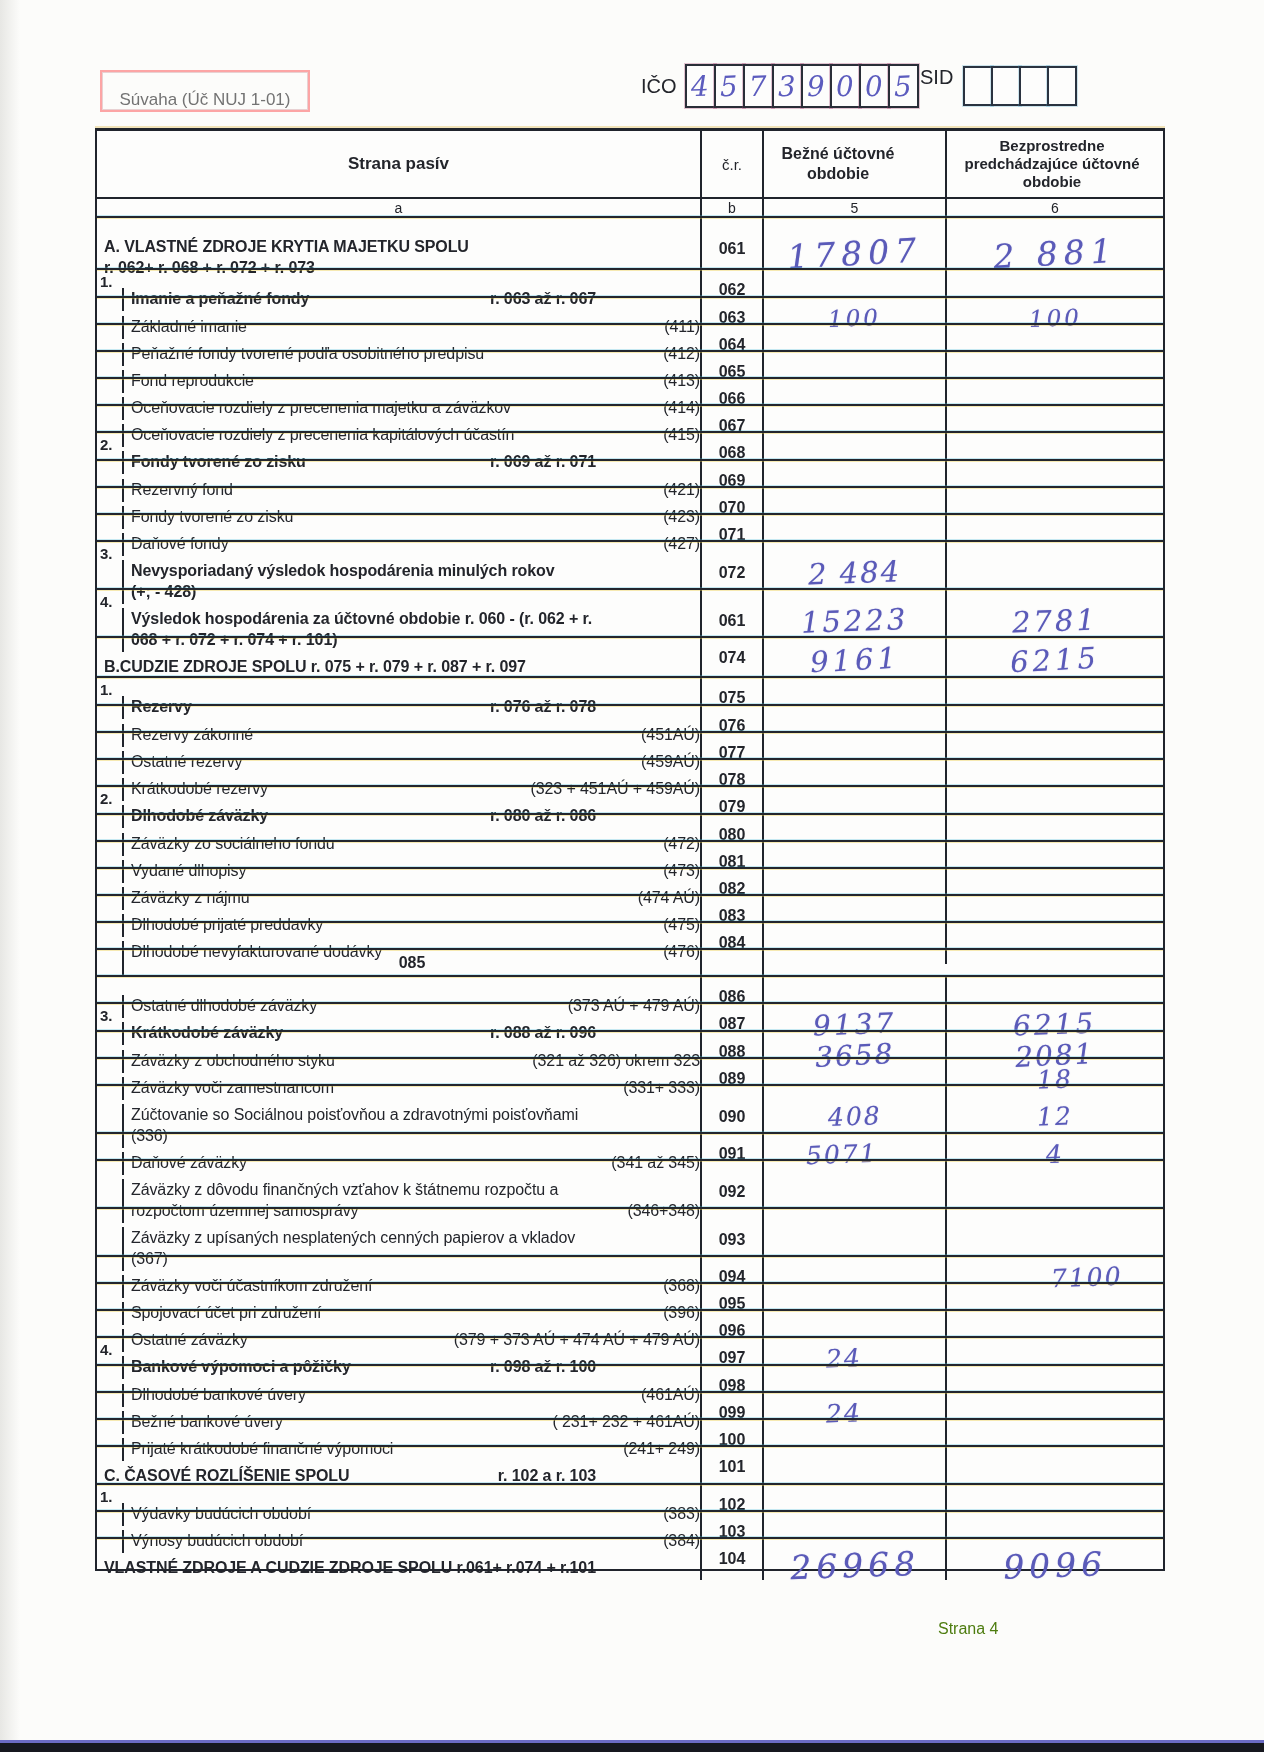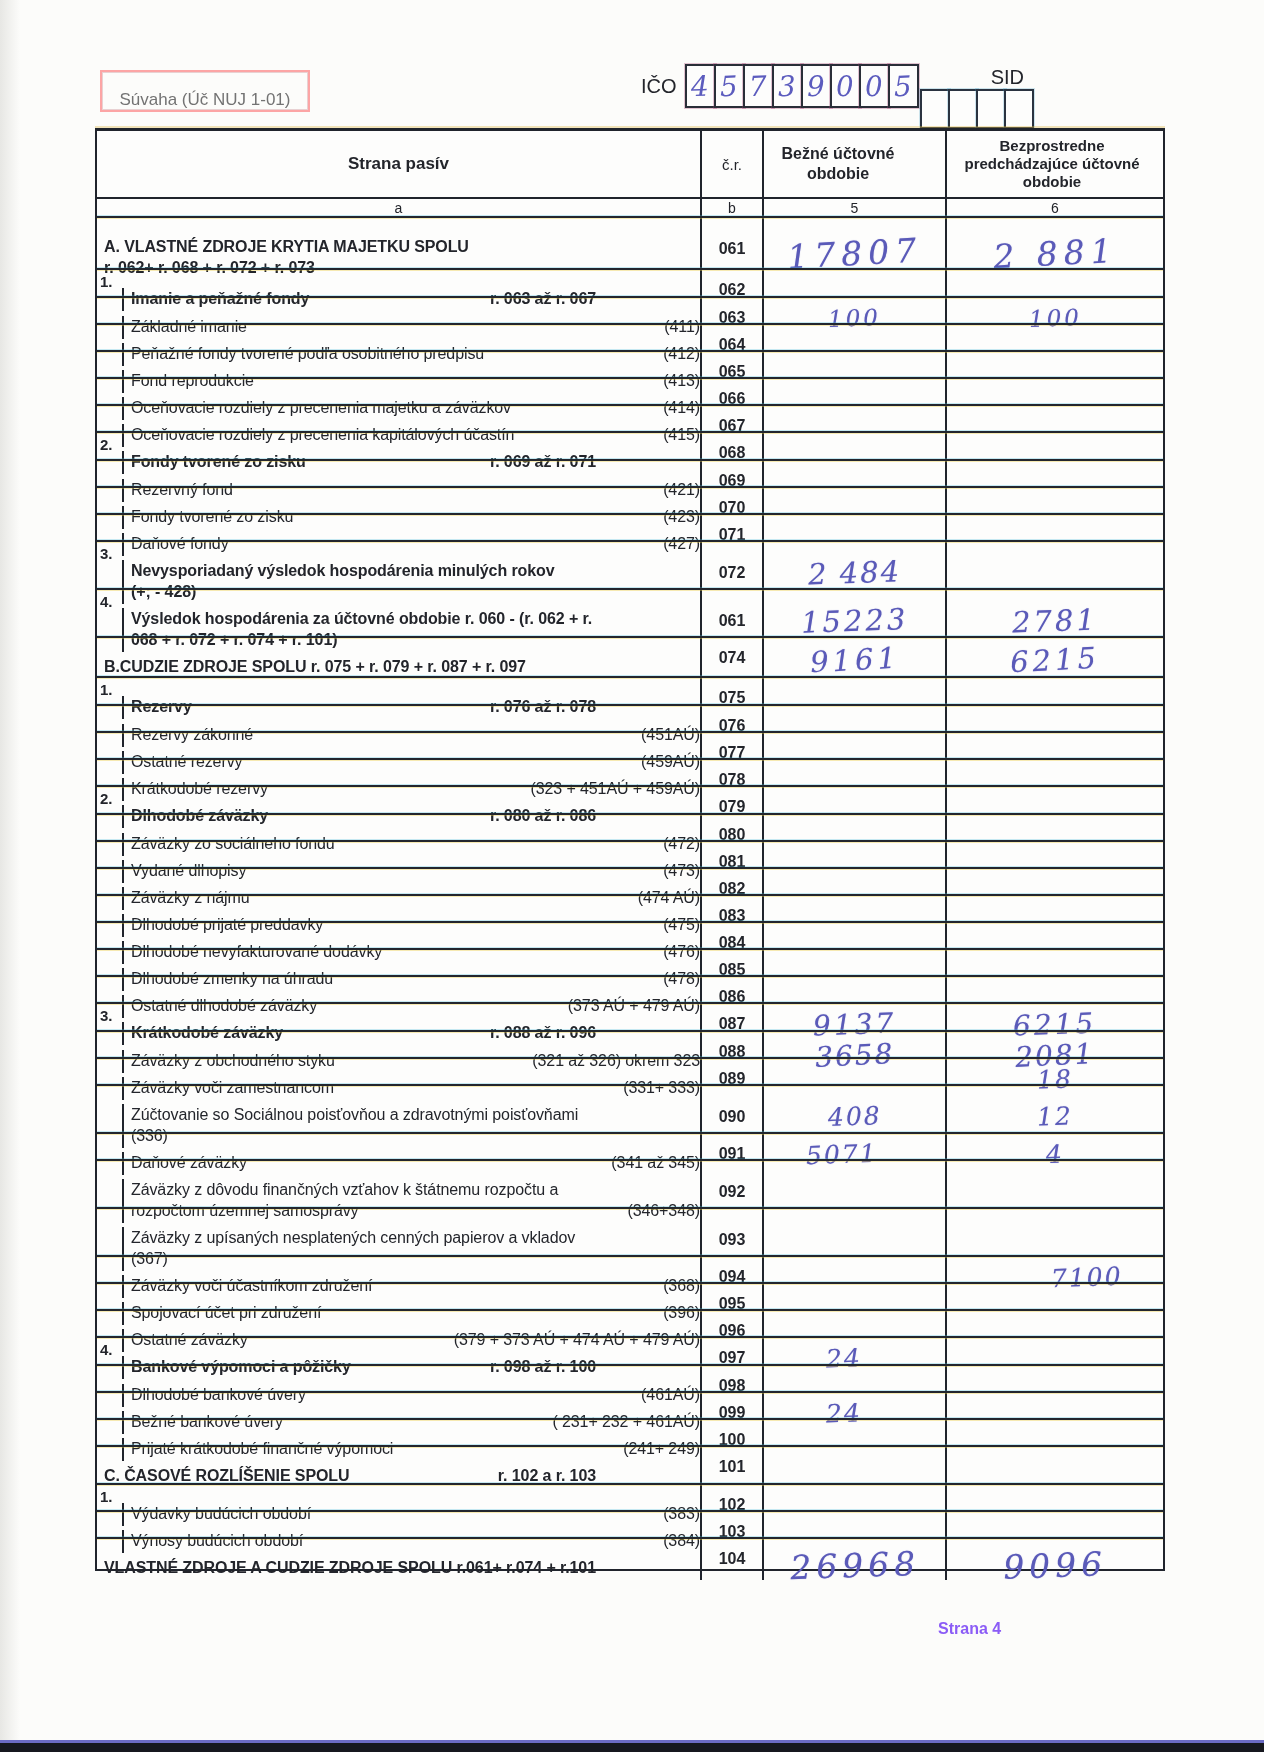--- a/index.html
+++ b/index.html
@@ -16,21 +16,21 @@
     display:flex;align-items:flex-end;justify-content:center;font-size:17px;color:#737373;}
   .ico-wrap{position:absolute;left:641px;top:64px;display:flex;align-items:center;}
   .ico-label{font-size:20px;margin-right:8px;color:#23252b;}
   .digit-row{display:flex;}
   .digit-box{width:27px;height:40px;border:2px solid #2a2e38;margin-left:-2px;
     box-shadow:0 0 0 1px rgba(160,60,110,.3);
     display:flex;align-items:center;justify-content:center;background:#fdfdfc;}
   .digit-box:first-child{margin-left:0;}
   .hw-digit{font-family:"DejaVu Serif",serif;font-style:italic;font-size:28px;color:#5c5cbe;
     transform:rotate(-2deg);}
-  .sid-wrap{position:absolute;left:920px;top:66px;display:flex;align-items:flex-end;flex-direction:column;}
+  .sid-wrap{position:absolute;left:920px;top:66px;display:flex;align-items:flex-start;}
   .sid-label{font-size:20px;margin-right:10px;}
   .sid-box{width:26px;height:36px;border:2px solid #2a3340;margin-left:-2px;background:#fdfdfc;
     box-shadow:0 0 0 1px rgba(60,150,190,.25);}
   .sid-box:first-child{margin-left:0;}
 
   
   .tbl{position:absolute;left:95px;top:128px;width:1070px;border:2px solid #20242c;
     border-top:3px solid #20242c;background:#fdfdfc;box-sizing:border-box;
     box-shadow:0 -2px 0 rgba(220,180,60,.35);}
   .grid{display:grid;grid-template-columns:25px 578px 62px 183px 218px;box-sizing:border-box;}
@@ -80,21 +80,21 @@
   .row[data-cr="072"] .hw{font-size:29px;letter-spacing:2px;}
   .row[data-cr="073"] .hw{font-size:29px;letter-spacing:3px;}
   .row[data-cr="074"] .hw{font-size:29px;letter-spacing:4px;transform:rotate(-3deg) translateY(2px);}
   .row[data-cr="087"] .hw{font-size:28px;letter-spacing:3px;}
   .row[data-cr="088"] .hw{font-size:28px;letter-spacing:2px;transform:rotate(-3deg) translateY(3px);}
   .row[data-cr="091"] .v5{justify-content:flex-start;padding-left:42px;}
   .row[data-cr="094"] .v6{justify-content:flex-end;padding-right:40px;}
   .row[data-cr="097"] .v5,.row[data-cr="099"] .v5{justify-content:flex-start;padding-left:62px;}
   .row[data-cr="104"] .hw{font-size:33px;letter-spacing:5px;transform:rotate(-2deg) translateY(6px);}
 
-  .footer{position:absolute;left:938px;top:1620px;font-weight:bold;font-size:16px;color:#8b5cf6;}
+  .footer{position:absolute;left:938px;top:1620px;font-weight:normal;font-size:16px;color:#4d7c0f;}
 </style>
 </head>
 <body>
 
 <div class="page">
   <div class="scan-left"></div>
 
   <div class="title-box">
     <span>Súvaha (Úč  NUJ 1-01)</span>
   </div>
@@ -457,26 +457,20 @@
               <span class="lbl">Dlhodobé nevyfakturované dodávky</span>
               <span class="ref">(476)</span>
             </div>
           </div>
           <div class="cell b bl">084</div>
           <div class="cell v v5 bl"></div>
           <div class="cell v v6 bl"></div>
         </div>
         <div class="grid row t-item" data-cr="085">
           <div class="cell num"></div>
-          <div class="cell a bl">
-            <div class="line">
-              <span class="lbl">Dlhodobé zmenky na úhradu</span>
-              <span class="ref">(478)</span>
-            </div>
-          </div>
           <div class="cell b bl">085</div>
           <div class="cell v v5 bl"></div>
           <div class="cell v v6 bl"></div>
         </div>
         <div class="grid row t-item" data-cr="086">
           <div class="cell num"></div>
           <div class="cell a bl">
             <div class="line">
               <span class="lbl">Ostatné dlhodobé záväzky</span>
               <span class="ref">(373 AÚ + 479 AÚ)</span>

